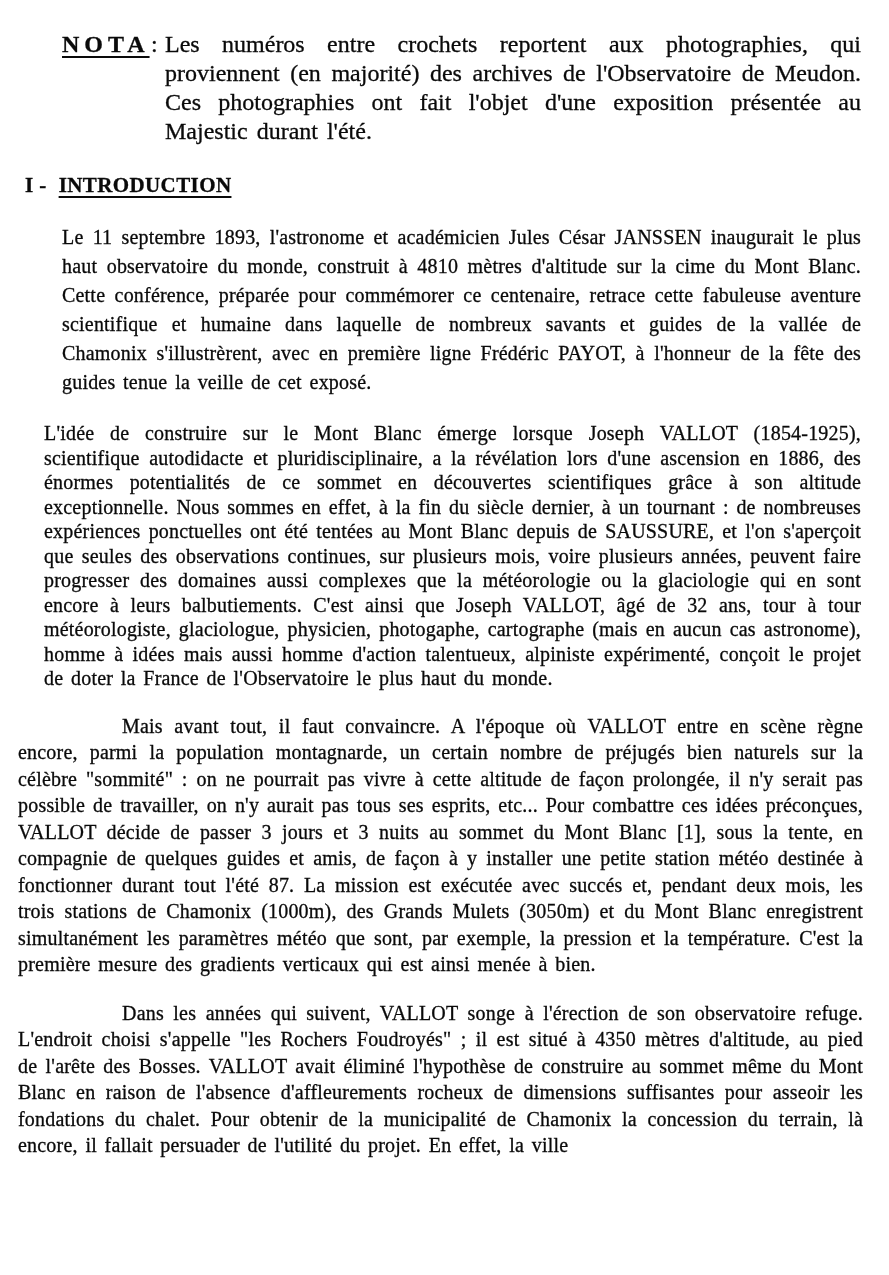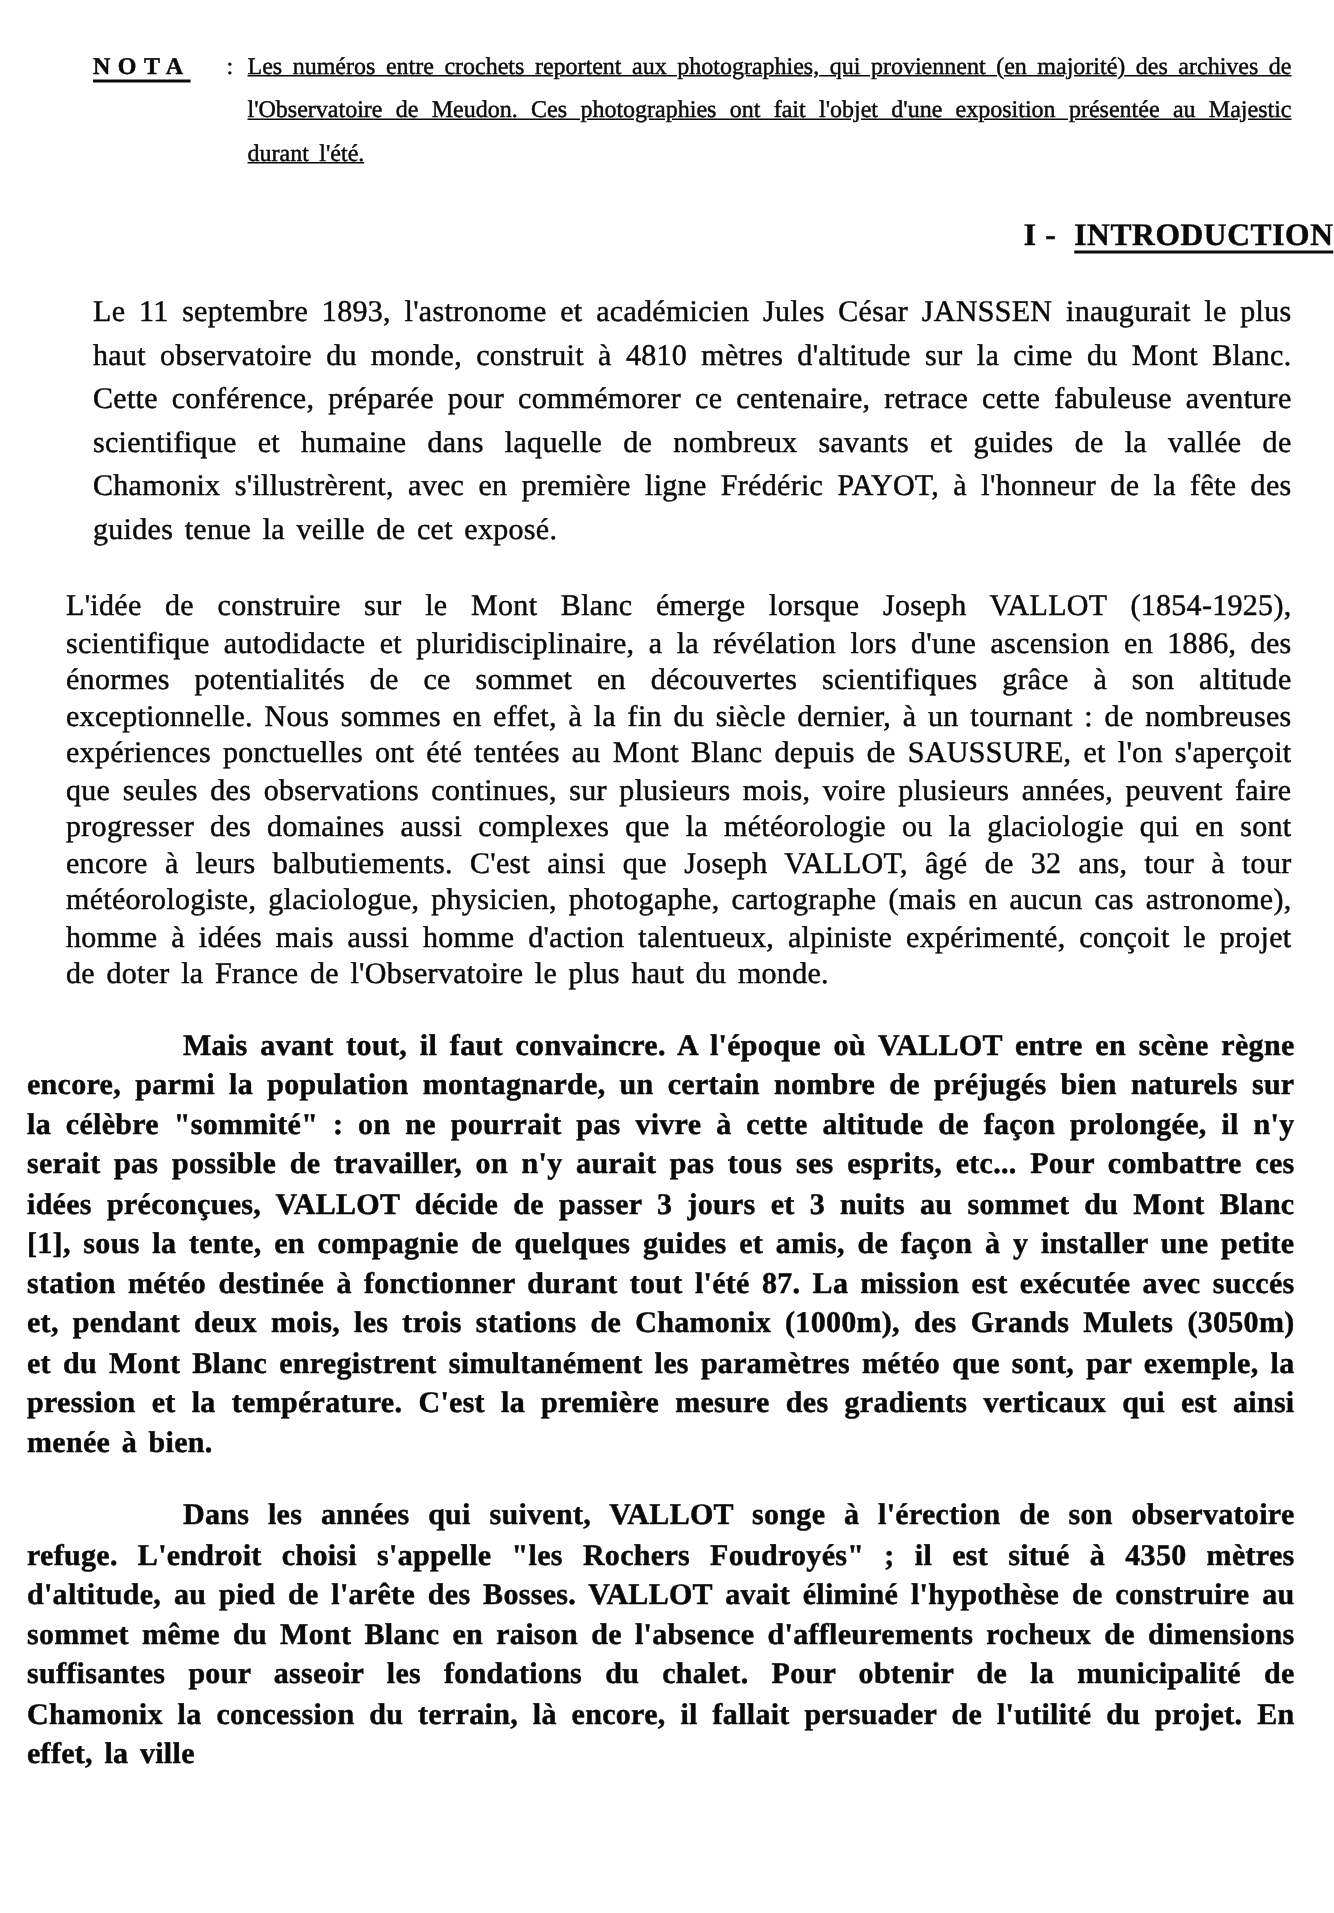--- a/index.html
+++ b/index.html
@@ -19,25 +19,24 @@
   .page {
     position: relative;
     width: 889px;
     height: 1275px;
     background: #ffffff;
   }
   
   .nota {
     position: relative;
     margin: 30px 28px 0 165px;
-    font-size: 16px;
+    font-size: 24px;
     line-height: 29px;
     text-align: justify;
     word-spacing: 3px;
-    text-decoration: underline;
   }
   .nota-label {
     position: absolute;
     left: -103px;
     top: 0;
     font-weight: bold;
     letter-spacing: 5px;
     text-decoration: underline;
     text-decoration-thickness: 2px;
     text-underline-offset: 4px;
@@ -56,37 +55,37 @@
     line-height: 27px;
     letter-spacing: 0.4px;
     white-space: normal;
   }
   .heading .h-num { margin-right: 12px; }
   .u {
     text-decoration: underline;
     text-decoration-thickness: 2px;
     text-underline-offset: 4px;
   }
-  .heading-1 { margin: 26px 0 0 25px; text-align: right; }
+  .heading-1 { margin: 26px 0 0 25px; }
   .heading-2 {
     margin: 24px 8px 0 8px;
     text-align: justify;
     text-align-last: justify;
   }
   
   .body-p {
     margin: 0;
     font-size: 20px;
     text-align: justify;
     word-spacing: 2.5px;
     letter-spacing: 0.2px;
   }
   .p-s1  { margin: 24px 28px 15px 62px; line-height: 29px; }
   .p-s2a { margin: 24px 28px 0 44px; line-height: 24.5px; }
-  .p-s2b { margin: 22px 26px 0 18px; line-height: 26.5px; text-indent: 104px; font-weight: bold; }
+  .p-s2b { margin: 22px 26px 0 18px; line-height: 26.5px; text-indent: 104px; }
 </style>
 </head>
 <body>
 
 <div class="page">
 
   <div class="nota">
     <span class="nota-label">NOTA</span>
     <span class="nota-colon">:</span>
     <span class="nota-text">Les numéros entre crochets reportent aux photographies, qui proviennent (en majorité) des archives de l'Observatoire de Meudon. Ces photographies ont fait l'objet d'une exposition présentée au Majestic durant l'été.</span>

